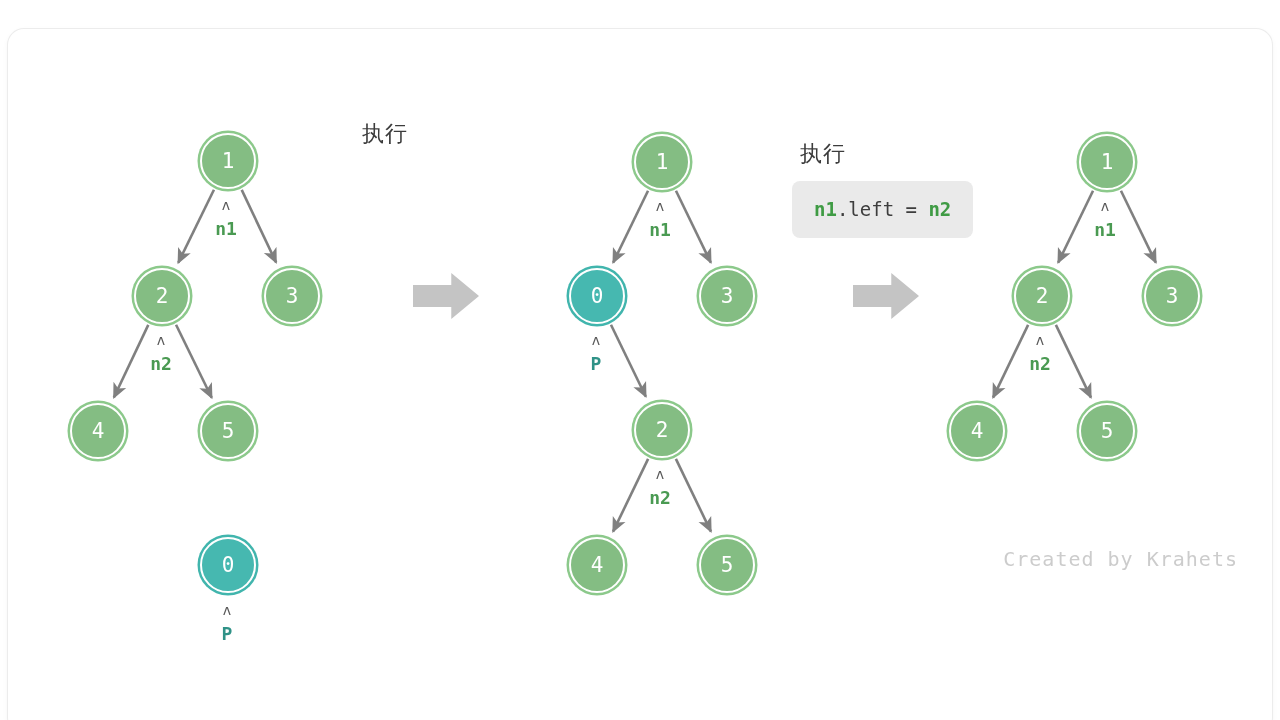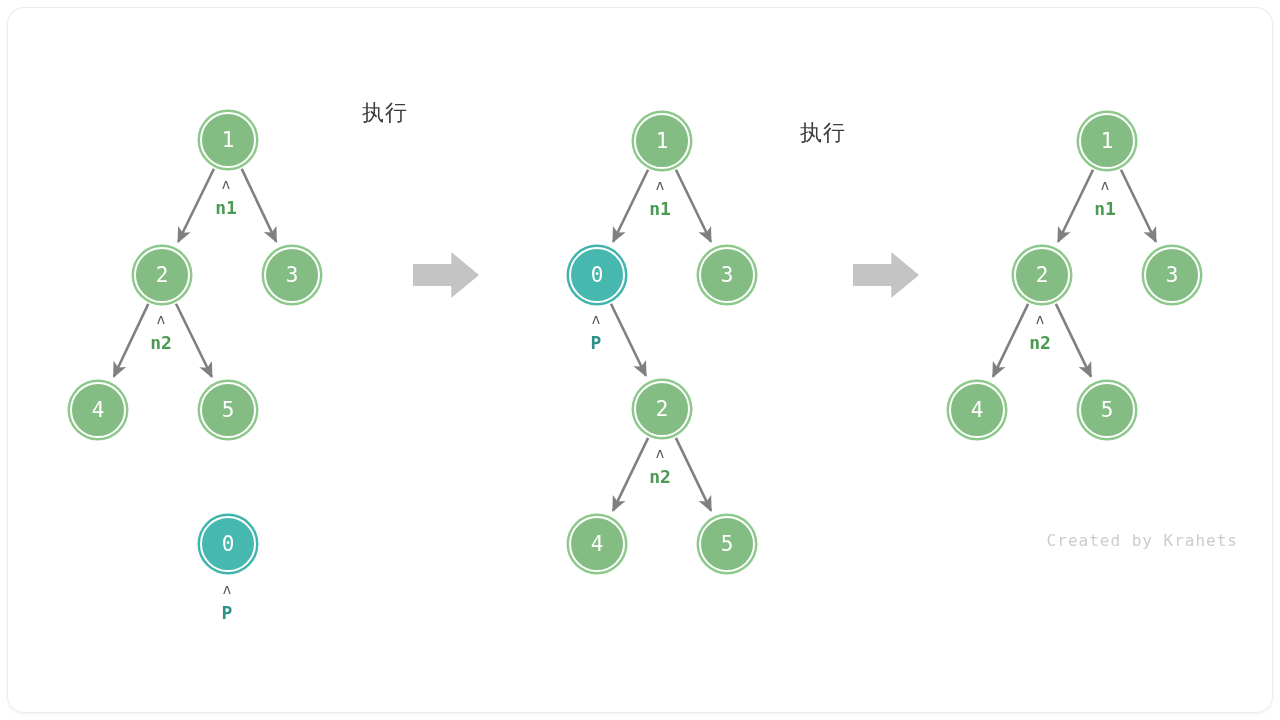--- a/index.html
+++ b/index.html
@@ -11,20 +11,21 @@
     width: 1280px;
     height: 720px;
     font-family: "Liberation Sans", sans-serif;
     overflow: hidden;
   }
   #canvas {
     position: relative;
     width: 1280px;
     height: 572px;
     background: #ffffff;
+    margin-top: 21px;
   }
   .card {
     position: absolute;
     left: 8px;
     top: 8px;
     width: 1264px;
     height: 704px;
     background: #ffffff;
     border-radius: 16px;
     box-shadow: 0 0 0 1px #ececec, 0 2px 6px rgba(0,0,0,0.05);
@@ -113,21 +114,21 @@
   .code-box .tok-green { color: #3f9b44; font-weight: bold; }
   .code-box .tok-teal  { color: #2f9287; font-weight: bold; }
   .code-box .tok-plain { color: #3d3d3d; }
 
   
   .watermark {
     position: absolute;
     right: 42px;
     bottom: 22px;
     font-family: "DejaVu Sans Mono", "Liberation Mono", monospace;
-    font-size: 16px;
+    font-size: 20px;
     color: #cccccc;
     letter-spacing: 1px;
     user-select: none;
   }
 </style>
 </head>
 <body>
 
 <div id="canvas">
   <div class="card"></div>
@@ -155,20 +156,21 @@
       </g>
     <g id="block-arrows-group">
         <polygon points="413,263.96 451.28,263.96 451.28,252 479,275 451.28,298 451.28,286.04 413,286.04" fill="#c4c4c4"></polygon>
         <polygon points="853,263.96 891.28,263.96 891.28,252 919,275 891.28,298 891.28,286.04 853,286.04" fill="#c4c4c4"></polygon>
       </g>
   </svg>
 
   <div class="step-title" style="left:362px; top:98px;">执行</div>
 
   <div class="step-title" style="left:800px; top:118px;">执行</div>
+  <div class="code-box" id="code-box-3" style="left:792px; top:160px;"><div><span class="tok-green">n1</span><span class="tok-plain">.left = </span><span class="tok-green">n2</span></div></div>
 
   <div id="nodes-layer">
       <div class="node green" style="left: 200px; top: 112px;">
         <span>1</span>
       </div>
       <div class="node green" style="left: 134px; top: 247px;">
         <span>2</span>
       </div>
       <div class="node green" style="left: 264px; top: 247px;">
         <span>3</span>

